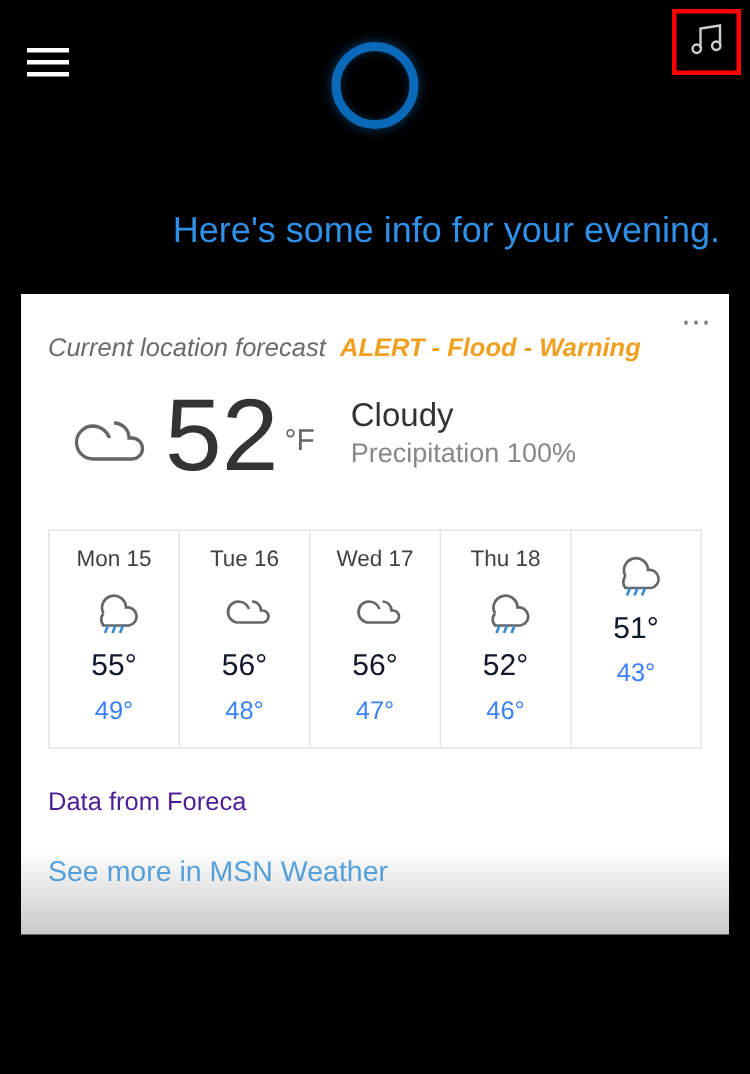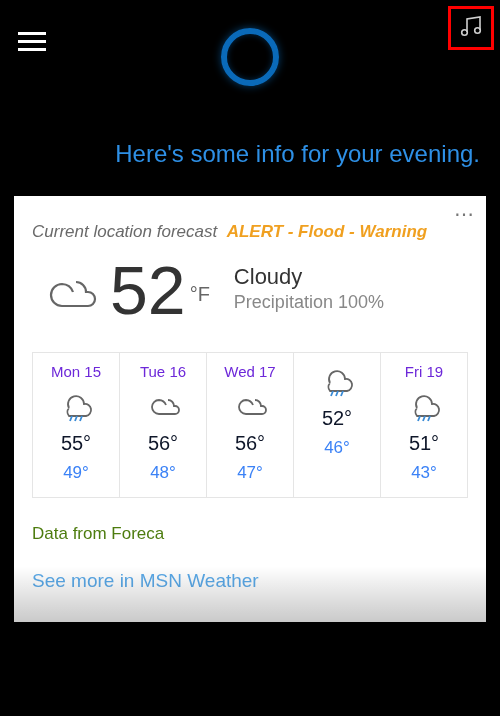--- a/index.html
+++ b/index.html
@@ -128,42 +128,42 @@
   }
   .day {
     flex: 1;
     text-align: center;
     padding: 10px 0 14px 0;
     border-right: 1px solid #e5e5e5;
   }
   .day:last-child { border-right: none; }
   .day-label {
     font-size: 15px;
-    color: #6d28d9;
+    color: #404040;
     margin-bottom: 8px;
   }
   .day-icon {
     height: 36px;
     display: flex;
     align-items: center;
     justify-content: center;
     color: #666;
   }
   .hi {
     font-size: 20px;
     color: #0f172a;
     margin-top: 8px;
   }
   .lo {
     font-size: 17px;
     color: #3b82f6;
     margin-top: 8px;
   }
   .data-from {
-    color: #4d7c0f;
+    color: #4c1d95;
     font-size: 17px;
     margin-top: 26px;
   }
   .see-more {
     color: #5aa9e8;
     font-size: 19px;
     margin-top: 26px;
     cursor: pointer;
   }
   .fade {
@@ -254,33 +254,33 @@
       <div class="day-icon">
         <svg width="38" height="32" viewBox="0 0 38 32" fill="none" stroke="#666" stroke-width="1.8">
           <path d="M24 10a6 6 0 0 1 6 6h1a4 4 0 0 1 0 8H15"></path>
           <path d="M15 24a7 7 0 1 1 0-14 8 8 0 0 1 7 5"></path>
         </svg>
       </div>
       <div class="hi">56°</div>
       <div class="lo">47°</div>
     </div>
     <div class="day">
+      <div class="day-label">Thu 18</div>
       <div class="day-icon">
         <svg width="38" height="32" viewBox="0 0 38 32" fill="none" stroke="#666" stroke-width="1.8">
           <path d="M12 18a8 8 0 1 1 15-4 6 6 0 0 1 2 12H12a6 6 0 0 1 0-8" fill="none"></path>
           <line x1="15" y1="26" x2="13" y2="31" stroke="#3a8bd6"></line>
           <line x1="20" y1="26" x2="18" y2="31" stroke="#3a8bd6"></line>
           <line x1="25" y1="26" x2="23" y2="31" stroke="#3a8bd6"></line>
         </svg>
       </div>
       <div class="hi">52°</div>
       <div class="lo">46°</div>
     </div>
     <div class="day">
-      <div class="day-label">Fri 19</div>
       <div class="day-icon">
         <svg width="38" height="32" viewBox="0 0 38 32" fill="none" stroke="#666" stroke-width="1.8">
           <path d="M12 18a8 8 0 1 1 15-4 6 6 0 0 1 2 12H12a6 6 0 0 1 0-8" fill="none"></path>
           <line x1="15" y1="26" x2="13" y2="31" stroke="#3a8bd6"></line>
           <line x1="20" y1="26" x2="18" y2="31" stroke="#3a8bd6"></line>
           <line x1="25" y1="26" x2="23" y2="31" stroke="#3a8bd6"></line>
         </svg>
       </div>
       <div class="hi">51°</div>
       <div class="lo">43°</div>

